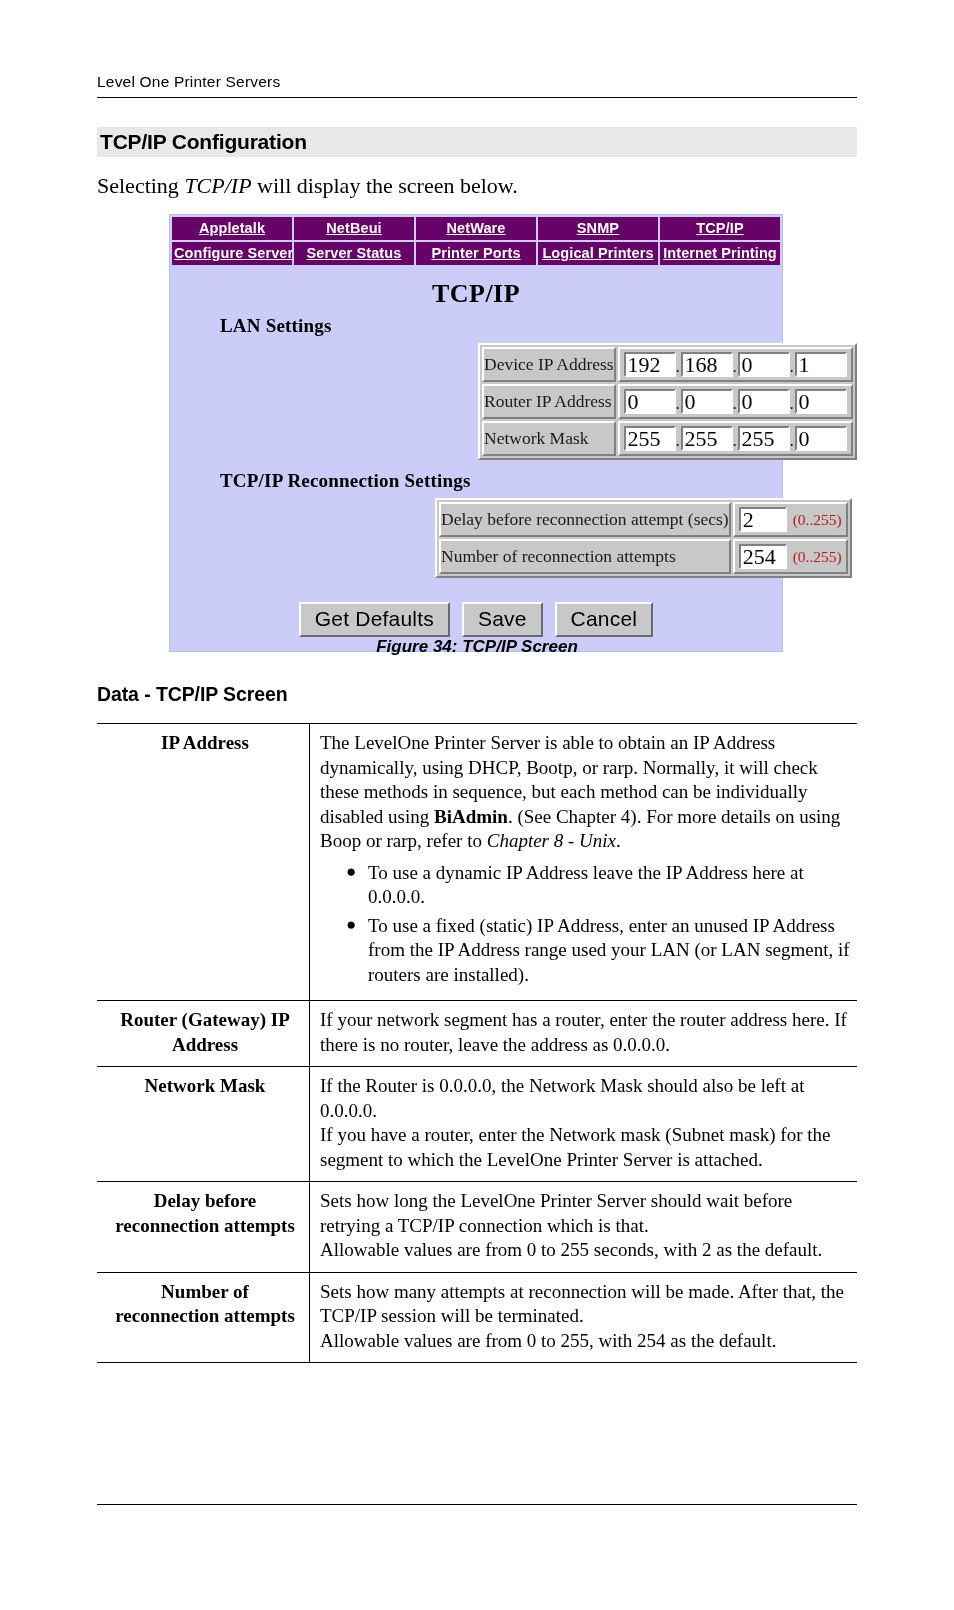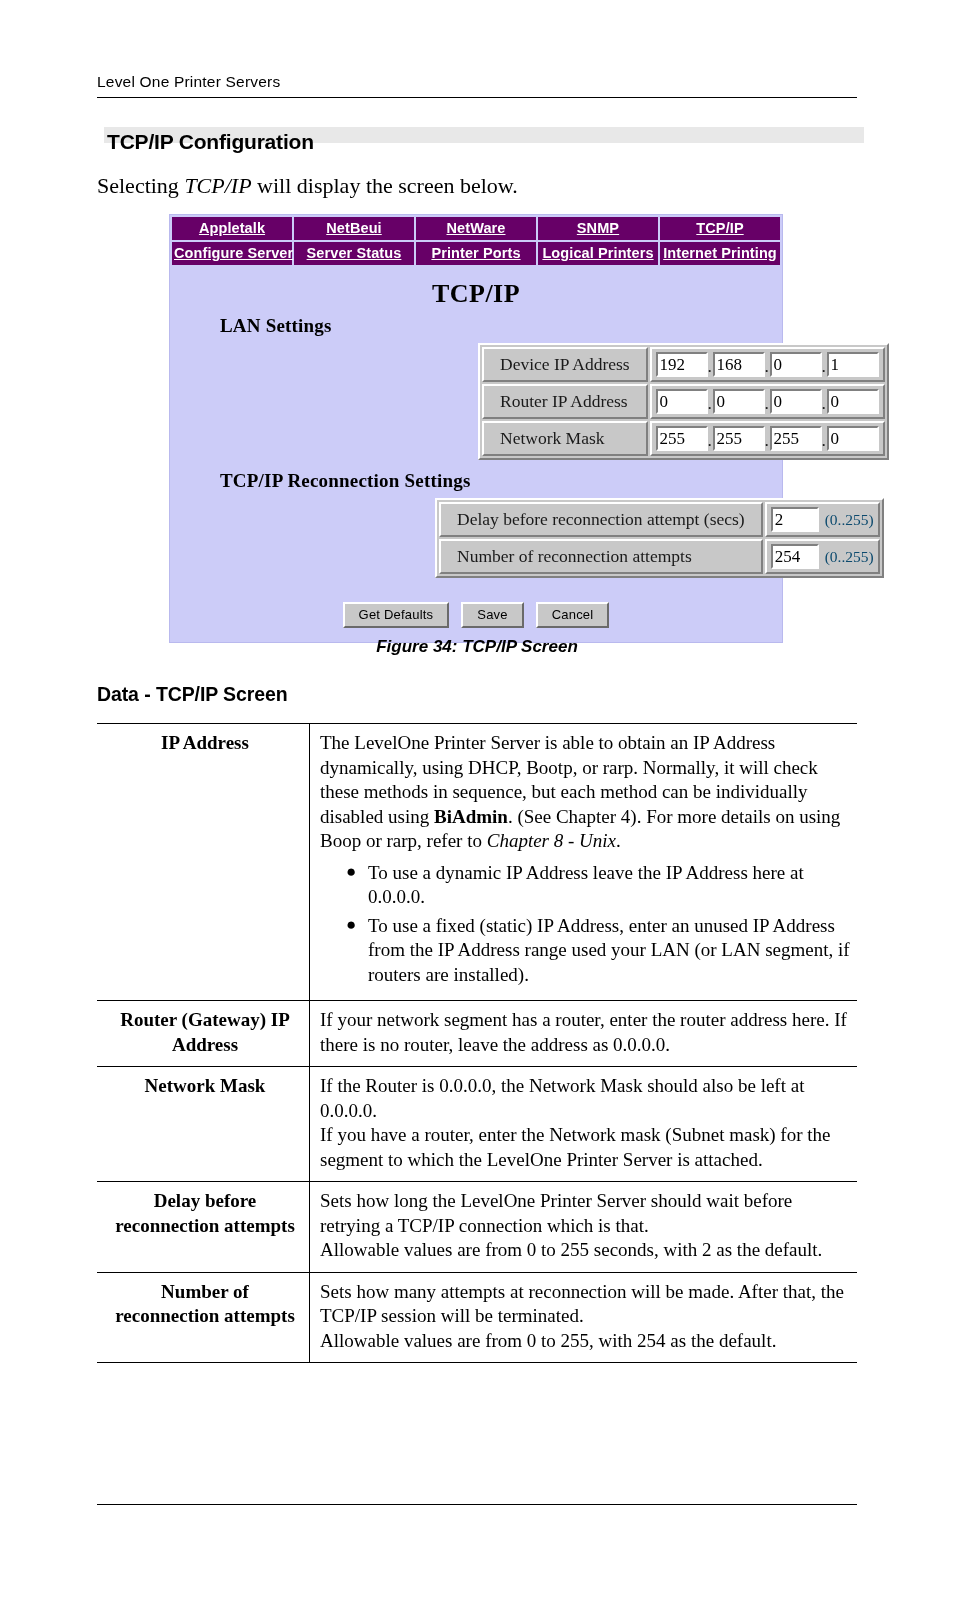--- a/index.html
+++ b/index.html
@@ -39,24 +39,24 @@
     padding-bottom: 6px;
   }
   .rh-rule {
     border-bottom: 1.6px solid #000;
     width: 760px;
   }
 
   
   .h1-band {
     position: absolute;
-    left: 104px;
+    left: 97px;
     top: 116px;
     width: 760px;
-    height: 16px;
+    height: 30px;
     background: #e8e8e8;
   }
   .h1-band .t {
     font-family: "Liberation Sans", sans-serif;
     font-weight: bold;
     font-size: 21px;
     line-height: 30px;
     padding-left: 3px;
     letter-spacing: -.2px;
   }
@@ -133,70 +133,70 @@
     border-spacing: 2px;
     background: #c8c8c8;
   }
   .ftable td {
     background: #c8c8c8;
     border: 2px solid;
     border-color: #ffffff #808080 #808080 #ffffff;
     font-family: "Liberation Serif", serif;
     font-size: 17.5px;
     color: #1a1a1a;
-    padding: 3px 16px;
+    padding: 3px 0;
     white-space: nowrap;
   }
   .ftable td.lbl { text-align: left; }
   .ftable td.fields { padding: 3px 4px; }
 
   .inp {
     display: inline-block;
     background: #ffffff;
     border: 2px solid;
     border-color: #808080 #ffffff #ffffff #808080;
     font-family: "Liberation Serif", serif;
-    font-size: 17px;
+    font-size: 22px;
     line-height: 19px;
     color: #000;
     padding: 1px 2px;
     vertical-align: middle;
     box-sizing: border-box;
   }
   .inp.ip { width: 52px; }
   .inp.num { width: 48px; }
   .dot {
     display: inline-block;
     width: 5px;
     vertical-align: bottom;
     font-size: 17.5px;
     line-height: 22px;
   }
   .range {
     font-family: "Liberation Serif", serif;
     font-size: 15.5px;
-    color: #0c4a6e;
+    color: #b91c1c;
     padding-left: 6px;
     vertical-align: middle;
   }
 
   .lan-wrap  { margin-left: 308px; }
   .rec-wrap  { margin-left: 265px; }
 
   .btn-row {
     text-align: center;
     margin-top: 20px;
   }
   .btn {
     display: inline-block;
     background: #c8c8c8;
     border: 2px solid;
     border-color: #ffffff #6a6a6a #6a6a6a #ffffff;
     font-family: "Liberation Sans", sans-serif;
-    font-size: 13px;
+    font-size: 21px;
     color: #000;
     padding: 3px 14px 4px 14px;
     margin: 0 6px;
     letter-spacing: .2px;
   }
 
   .fig-cap {
     position: absolute;
     left: 0;
     top: 626px;

